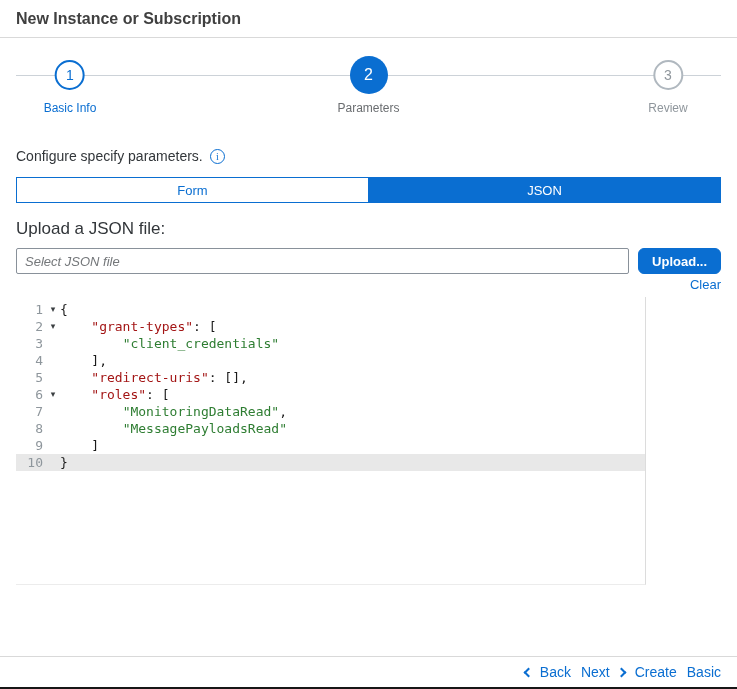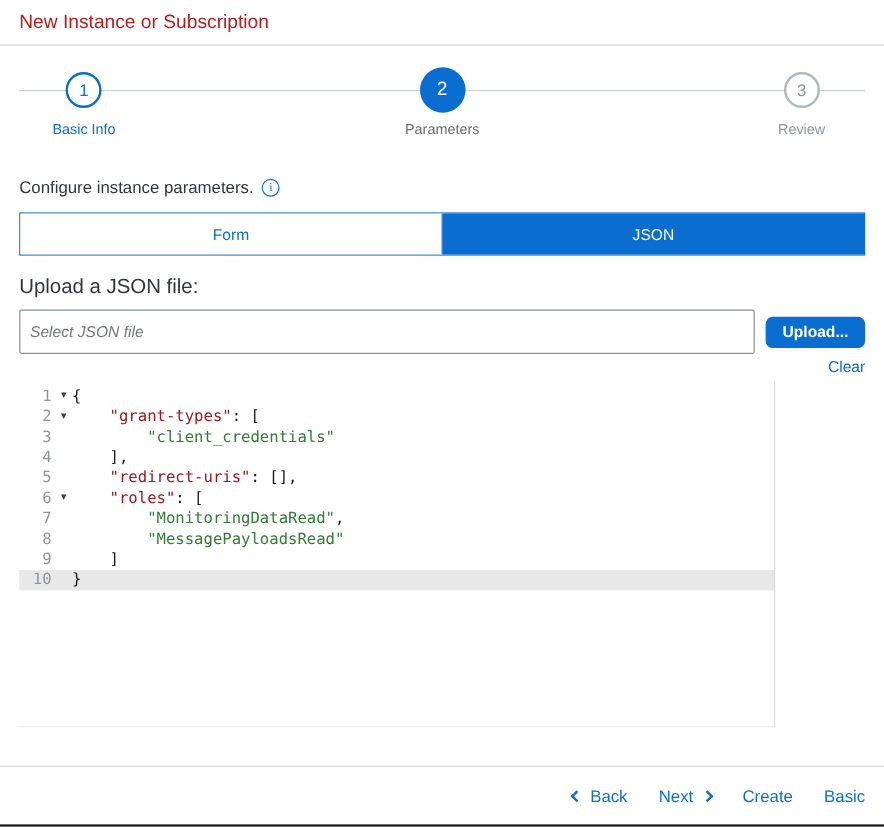--- a/index.html
+++ b/index.html
@@ -11,21 +11,21 @@
     --text-dark: #32363a;
     --text-gray: #6a6d70;
   }
   *{box-sizing:border-box; margin:0; padding:0;}
   html,body{width:737px; height:689px; overflow:hidden; background:#fff;
     font-family:"Liberation Sans", sans-serif; color:var(--text-dark);}
   .app{width:737px; height:689px; display:flex; flex-direction:column; background:#fff;}
 
   
   .dlg-header{padding:10px 16px 9px 16px; border-bottom:1px solid var(--border-gray);}
-  .dlg-title{font-size:16px; font-weight:400; color:#b91c1c;}
+  .dlg-title{font-size:16px; font-weight:700; color:#404040;}
 
   
   .wizard{position:relative; height:76px; margin-top:18px;}
   .wizard-line{position:absolute; left:16px; right:16px; top:19px; height:1px; background:#ccd2d8;}
   .step{position:absolute; top:0; transform:translateX(-50%); display:flex; flex-direction:column; align-items:center; cursor:pointer;}
   .step-1{left:70px;} .step-2{left:50%;} .step-3{left:668px;}
   .circle-box{height:38px; display:flex; align-items:center;}
   .step-circle{display:flex; align-items:center; justify-content:center; border-radius:50%;
     font-size:14px; background:#fff;}
   .step-circle.completed{width:30px; height:30px; border:2px solid var(--accent); color:var(--accent);}
@@ -38,29 +38,29 @@
 
   .content{padding:0 16px;}
 
   
   .instruction-row{margin-top:16px; font-size:14px; display:flex; align-items:center;}
   .info-icon{display:inline-flex; align-items:center; justify-content:center; width:15px; height:15px;
     margin-left:7px; border:1px solid var(--accent); border-radius:50%; color:var(--accent);
     font-size:10px; font-family:"Liberation Serif", serif; cursor:pointer;}
 
   
-  .segmented{display:flex; margin-top:13px; height:36px; border:1px solid var(--accent);}
+  .segmented{display:flex; margin-top:13px; height:26px; border:1px solid var(--accent);}
   .seg{flex:1; display:flex; align-items:center; justify-content:center; font-size:13px; cursor:pointer;}
   .seg-form{background:#fff; color:var(--accent); border-right:1px solid var(--accent);}
   .seg-json{background:var(--accent); color:#fff;}
 
   
   .upload-label{margin-top:16px; font-size:17px;}
   .upload-row{display:flex; margin-top:9px; align-items:center;}
-  .file-input{flex:1; height:37px; border:1px solid #89919a; border-radius:2px; padding:0 8px;
+  .file-input{flex:1; height:26px; border:1px solid #89919a; border-radius:2px; padding:0 8px;
     font-size:13px; font-family:"Liberation Sans", sans-serif; color:var(--text-dark); outline:none;}
   .file-input::placeholder{font-style:italic; color:#74777a;}
   .browse-btn{margin-left:9px; height:26px; padding:0 13px; background:var(--accent); color:#fff;
     border:1px solid var(--accent); border-radius:6px; font-size:13px; font-weight:700;
     font-family:"Liberation Sans", sans-serif; cursor:pointer;}
 
   .json-label{margin-top:11px; font-size:13px;}
   .clear-row{display:flex; justify-content:flex-end; margin-top:3px;align-items:center;}
   .clear-link{font-size:13px; color:var(--accent); text-decoration:none; cursor:pointer;}
 
@@ -74,22 +74,22 @@
   .cm-fold{width:14px; flex:none; color:#3b3f42; font-size:9px; text-align:center; cursor:pointer;
     font-family:"DejaVu Sans", sans-serif;}
   .cm-code{white-space:pre; color:#1a1a1a;}
   .tok-plain{color:#1a1a1a;}
   .tok-key{color:var(--json-key);}
   .tok-string{color:var(--json-string);}
 
   .spacer{flex:1;}
 
   
-  .dlg-footer{border-top:1px solid var(--border-gray); height:49px; display:flex; align-items:center;
-    justify-content:flex-end; gap:26px; padding:0 16px;}
+  .dlg-footer{border-top:1px solid var(--border-gray); height:31px; display:flex; align-items:center;
+    justify-content:flex-end; gap:10px; padding:0 16px;}
   .flat-btn{background:none; border:none; color:var(--accent); font-size:14px; cursor:pointer;
     font-family:"Liberation Sans", sans-serif; display:flex; align-items:center;}
   .chev{display:inline-block; width:7px; height:7px; border:0 solid var(--accent);}
   .chev-left{border-left-width:2px; border-bottom-width:2px; transform:rotate(45deg); margin-right:8px;}
   .chev-right{border-right-width:2px; border-bottom-width:2px; transform:rotate(-45deg); margin-left:8px;}
 
   .window-edge{height:2px; background:#161616;}
 </style>
 </head>
 <body>
@@ -121,21 +121,21 @@
       <div class="circle-box">
         <div class="step-circle upcoming">3</div>
       </div>
       <div class="step-label label-upcoming">Review</div>
     </div>
   </div>
 
   <div class="content">
 
     <div class="instruction-row">
-      <span>Configure instance parameters.</span>
+      <span>Configure specify parameters.</span>
       <span class="info-icon">i</span>
     </div>
 
     <div class="segmented">
       <div class="seg seg-form">Form</div>
       <div class="seg seg-json">JSON</div>
     </div>
 
     <div class="upload-label">Upload a JSON file:</div>
 

